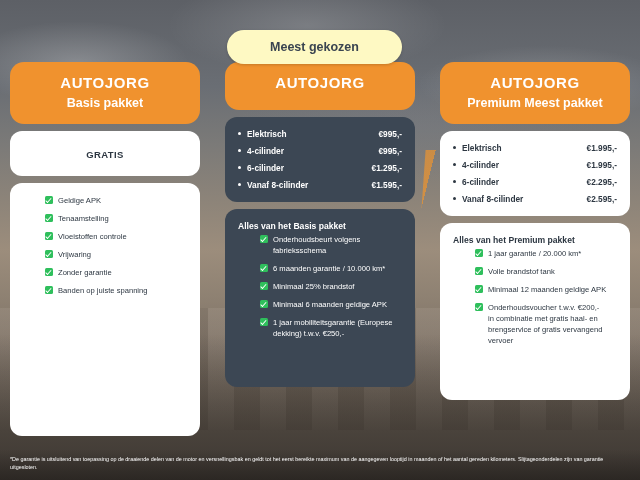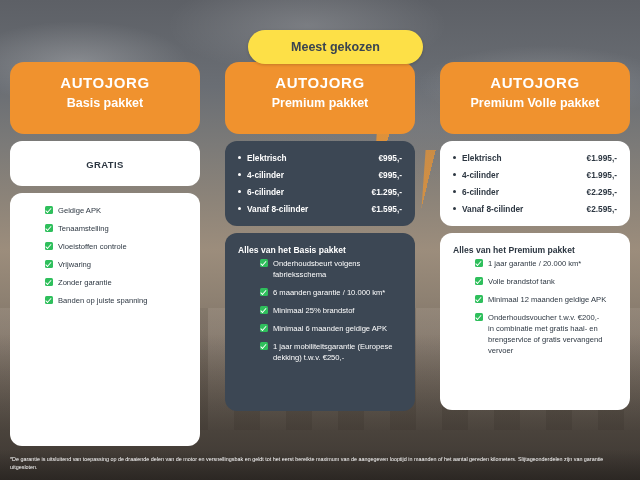--- a/index.html
+++ b/index.html
@@ -81,40 +81,40 @@
   }
   .col-basis    { left: 10px;  top: 62px;  }
   .col-premium  { left: 225px; top: 62px;  }
   .col-plus     { left: 440px; top: 62px;  }
 
   
   .pkg-head {
     background: #f0922e;
     border-radius: 14px;
     text-align: center;
-    padding: 12px 8px 24px 8px;
+    padding: 12px 8px 14px 8px;
     color: #ffffff;
   }
   .pkg-brand {
     font-size: 15px;
     font-weight: bold;
     letter-spacing: .6px;
     margin-bottom: 5px;
   }
   .pkg-sub {
     font-size: 12.5px;
     font-weight: bold;
   }
 
   
   .ribbon {
     position: absolute;
-    left: 248px; top: 30px;
+    left: 227px; top: 30px;
     width: 175px; height: 34px;
-    background: #fde047;
+    background: #fef9c3;
     border-radius: 17px;
     display: flex; align-items: center; justify-content: center;
     color: #3a4450;
     font-size: 12.5px;
     font-weight: bold;
     box-shadow: 0 1px 3px rgba(0,0,0,0.18);
   }
 
   
   .card {
@@ -236,21 +236,20 @@
           <span class="feat-text">Banden op juiste spanning</span>
         </li>
       </ul>
       <div style="height:128px"></div>
     </div>
   </div>
 
   <div class="col col-premium">
     <div class="pkg-head">
       <div class="pkg-brand">AUTOJORG</div>
-      <div class="pkg-sub">Premium pakket</div>
     </div>
 
     <div class="card card-dark">
       <ul class="price-list">
         <li class="price-row">
           <span class="dot"></span>
           <span class="price-label">Elektrisch</span>
           <span class="price-value">€995,-</span>
         </li>
         <li class="price-row">
@@ -297,21 +296,21 @@
 dekking) t.w.v. €250,-</span>
         </li>
       </ul>
       <div style="height:36px"></div>
     </div>
   </div>
 
   <div class="col col-plus">
     <div class="pkg-head">
       <div class="pkg-brand">AUTOJORG</div>
-      <div class="pkg-sub">Premium Volle pakket</div>
+      <div class="pkg-sub">Premium Meest pakket</div>
     </div>
 
     <div class="card card-light">
       <ul class="price-list">
         <li class="price-row">
           <span class="dot"></span>
           <span class="price-label">Elektrisch</span>
           <span class="price-value">€1.995,-</span>
         </li>
         <li class="price-row">

